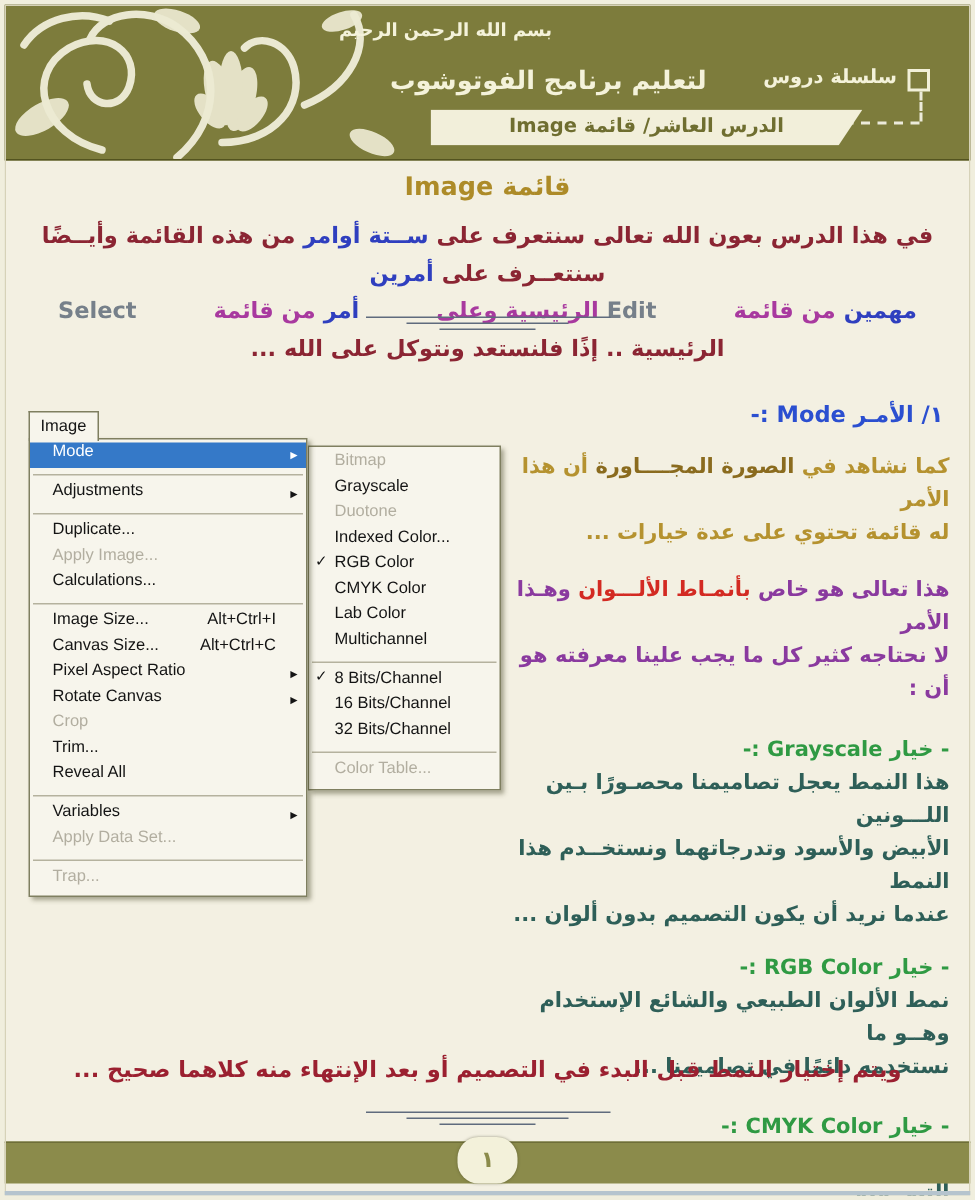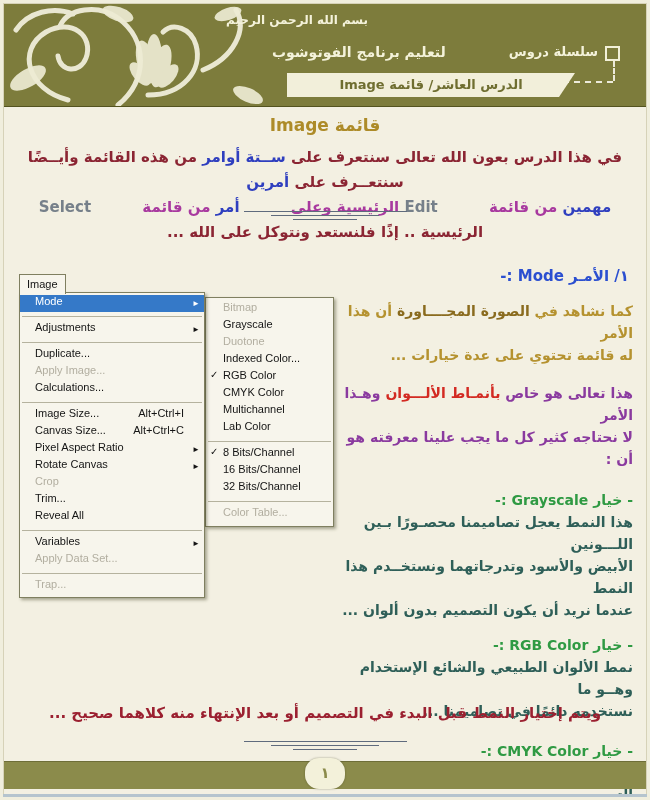--- a/index.html
+++ b/index.html
@@ -6,21 +6,21 @@
   .page{position:relative;width:650px;height:800px;background:#f3f0e2;overflow:hidden;
         font-family:"DejaVu Sans",sans-serif;box-sizing:border-box;border:3px solid #f0eedd;padding-left:48px;}
   .inner-line{position:absolute;inset:0;border:1px solid #d6d2b8;pointer-events:none;z-index:50;}
   .bottom-edge{position:absolute;left:0;right:0;bottom:0;height:3px;background:#b5c4ce;z-index:51;}
 
   
   .banner{position:absolute;left:0;top:0;right:0;height:104px;background:#7d7c3c;
           border:1px solid #53531f;box-sizing:border-box;overflow:hidden;}
   .banner .floral{position:absolute;left:-6px;top:-4px;opacity:.95;}
   .bismillah{position:absolute;left:222px;top:9px;color:#f4f2da;font-size:12px;font-weight:bold;}
-  .banner-subtitle{position:absolute;left:268px;top:40px;color:#f4f2da;font-size:14px;font-weight:bold;text-align:right;}
+  .banner-subtitle{position:absolute;left:256px;top:40px;color:#f4f2da;font-size:17px;font-weight:bold;text-align:right;}
   .banner-series{position:absolute;right:48px;top:40px;color:#f4f2da;font-size:13px;font-weight:bold;}
   .series-square{position:absolute;right:26px;top:42px;width:11px;height:11px;border:2px solid #f2f0d8;background:transparent;}
   .dash-v{position:absolute;right:31px;top:57px;height:20px;width:0;border-left:2px dashed #eceada;}
   .dash-h{position:absolute;right:33px;top:77px;width:50px;height:0;border-top:2px dashed #eceada;}
   .lesson-strip{position:absolute;left:283px;top:69px;width:288px;height:24px;background:#f2efda;
         clip-path:polygon(0 0,100% 0,calc(100% - 16px) 100%,0 100%);
         color:#6f6e30;font-size:13px;font-weight:bold;text-align:center;line-height:24px;direction:rtl;}
 
   
   .rtl{direction:rtl;}
@@ -234,24 +234,24 @@
         <span>Indexed Color...</span>
       </div>
     <div class="row">
         <span class="check">✓</span>
         <span>RGB Color</span>
       </div>
     <div class="row">
         <span>CMYK Color</span>
       </div>
     <div class="row">
+        <span>Lab Color</span>
+      </div>
+    <div class="row">
         <span>Multichannel</span>
-      </div>
-    <div class="row">
-        <span>Lab Color</span>
       </div>
     <div class="msep"></div>
     <div class="row">
         <span class="check">✓</span>
         <span>8 Bits/Channel</span>
       </div>
     <div class="row">
         <span>16 Bits/Channel</span>
       </div>
     <div class="row">

